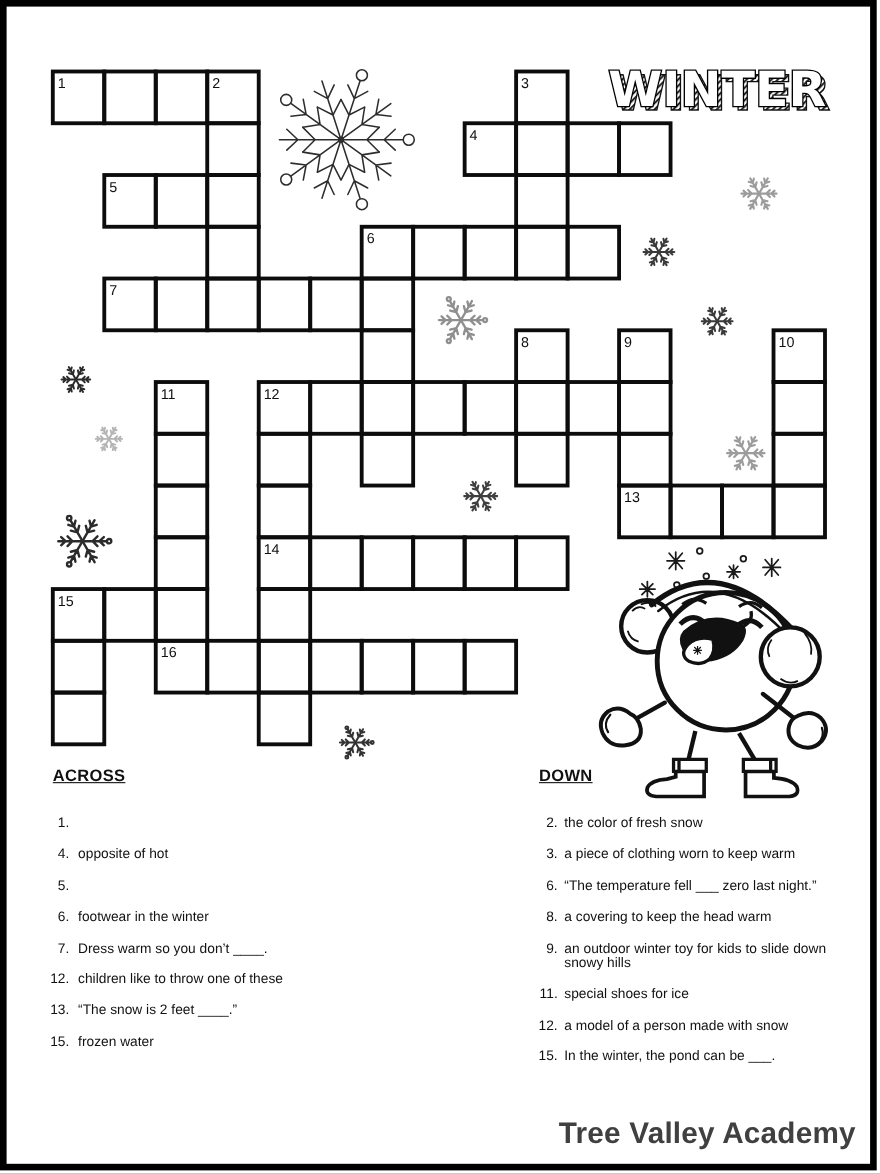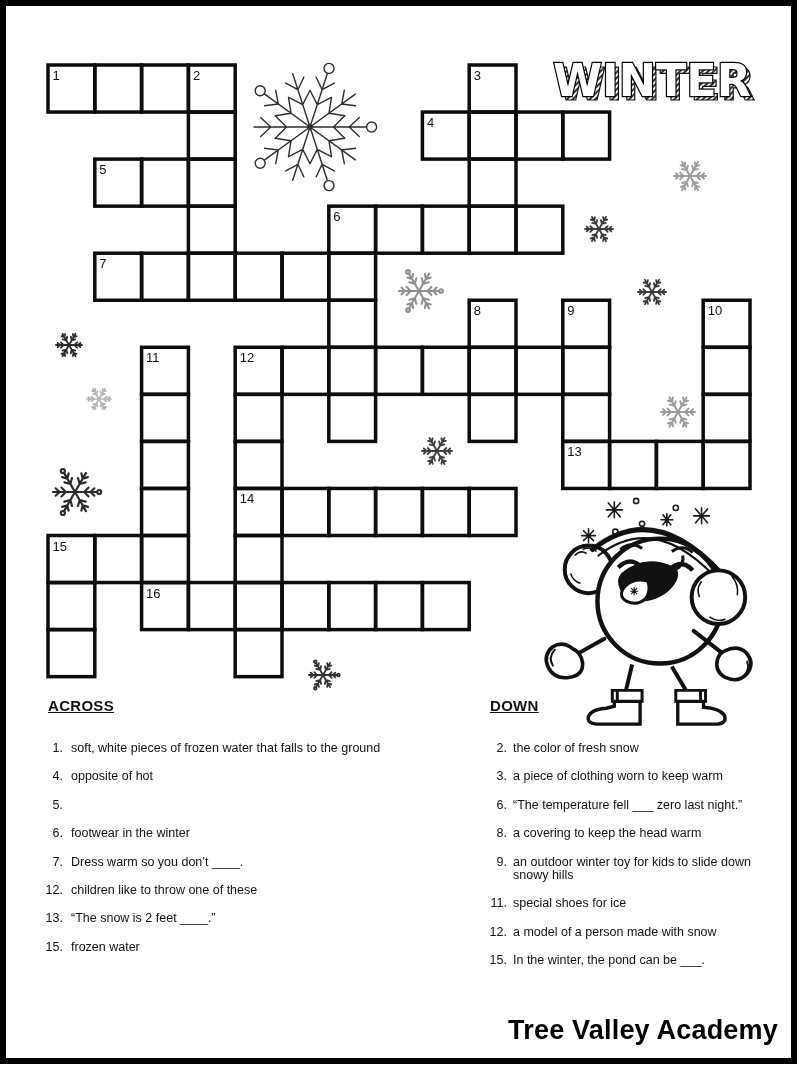--- a/index.html
+++ b/index.html
@@ -380,21 +380,20 @@
       <path d="M148,213 L174,213 L174,219 Q190,220 195,227 Q198,235 188,236 L148,236 Z" fill="#fff" stroke-width="3.4"></path>
       <path d="M146,202 L176,202 L176,213 L146,213 Z M171,202 L171,213" fill="#fff" stroke-width="3"></path>
     </g>
   </svg>
 
   <div id="across-col" class="clue-col">
     <h2 class="clue-heading">ACROSS</h2>
     <ol class="clues" id="across-list">
         <li>
           <span class="clue-num">1.</span>
-          <span class="clue-text">soft, white pieces of frozen water that falls to the ground</span>
         </li>
         <li>
           <span class="clue-num">4.</span>
           <span class="clue-text">opposite of hot</span>
         </li>
         <li>
           <span class="clue-num">5.</span>
         </li>
         <li>
           <span class="clue-num">6.</span>
@@ -450,15 +449,15 @@
           <span class="clue-num">12.</span>
           <span class="clue-text">a model of a person made with snow</span>
         </li>
         <li>
           <span class="clue-num">15.</span>
           <span class="clue-text">In the winter, the pond can be ___.</span>
         </li>
       </ol>
   </div>
 
-  <div id="brand" style="color: #000000;">Tree Valley Academy</div>
+  <div id="brand" style="color: #404040;">Tree Valley Academy</div>
 
 </div>
 
 </body></html>

